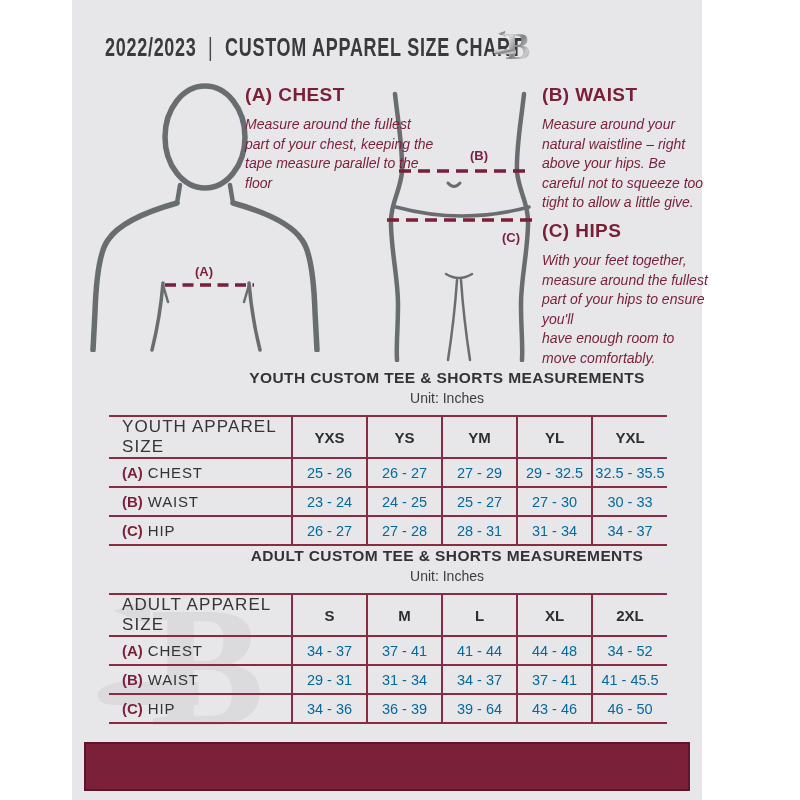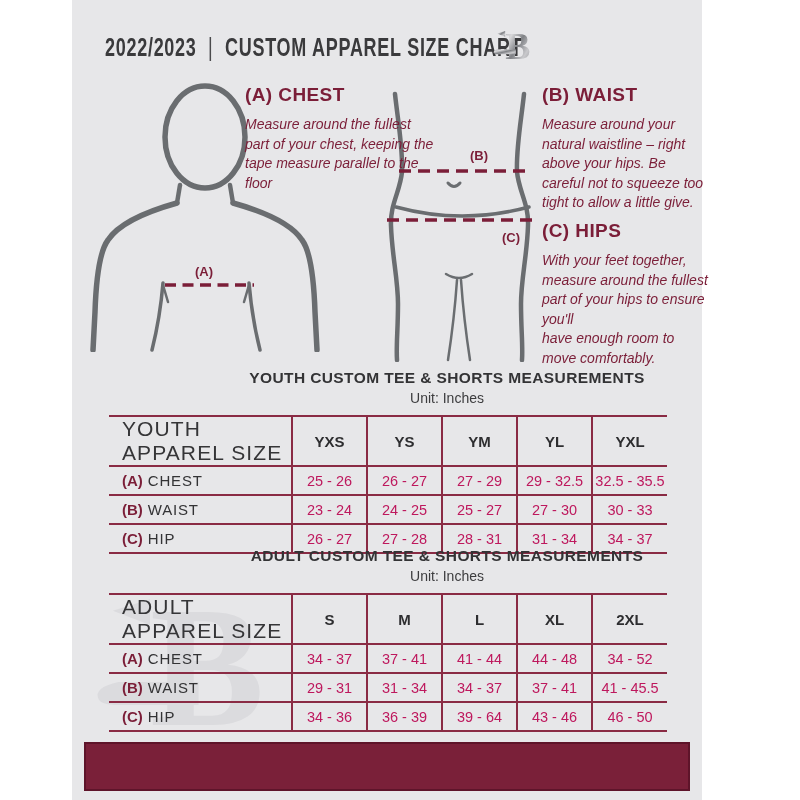--- a/index.html
+++ b/index.html
@@ -41,26 +41,26 @@
     border-top:2px solid var(--border);border-bottom:2px solid var(--border);}
   .size-table col.c-label{width:183px;}
   .size-table col.c-size{width:75px;}
   .size-table th,.size-table td{border:0;}
   .size-table th{height:31px;}
   .size-table td{height:29px;}
   .size-table th:not(:first-child),.size-table td:not(:first-child){border-left:2px solid var(--border);text-align:center;}
   .size-table tbody tr{border-top:2px solid var(--border);}
   .size-table thead tr{border-bottom:0;}
   .size-table tbody{border-top:2px solid var(--border);}
-  th.label-h{font-weight:400;font-size:21px;color:#353537;letter-spacing:1.1px;text-align:left;padding-left:13px;}
+  th.label-h{font-weight:400;font-size:17px;color:#353537;letter-spacing:1.1px;text-align:left;padding-left:13px;}
   th.size-h{font-weight:bold;font-size:15px;color:#2e2e30;}
   td.rowlabel{text-align:left;padding-left:13px;font-size:15px;}
   td.rowlabel .prefix{font-weight:bold;color:var(--maroon);}
   td.rowlabel .rlabel{color:#333335;letter-spacing:.8px;margin-left:5px;}
-  td.val{font-size:14.5px;color:#be185d;}
+  td.val{font-size:14.5px;color:#0369a1;}
 
   
   .footer-bar{position:absolute;left:12px;top:742px;width:606px;height:49px;
     background:var(--footer);border:2px solid var(--footer_edge);z-index:2;}
   .watermark{position:absolute;left:18px;top:562px;z-index:0;color:var(--watermark);}
   .logo-text{font-family:"Liberation Serif","DejaVu Serif",serif;font-weight:bold;}
 </style>
 </head>
 <body>
 

